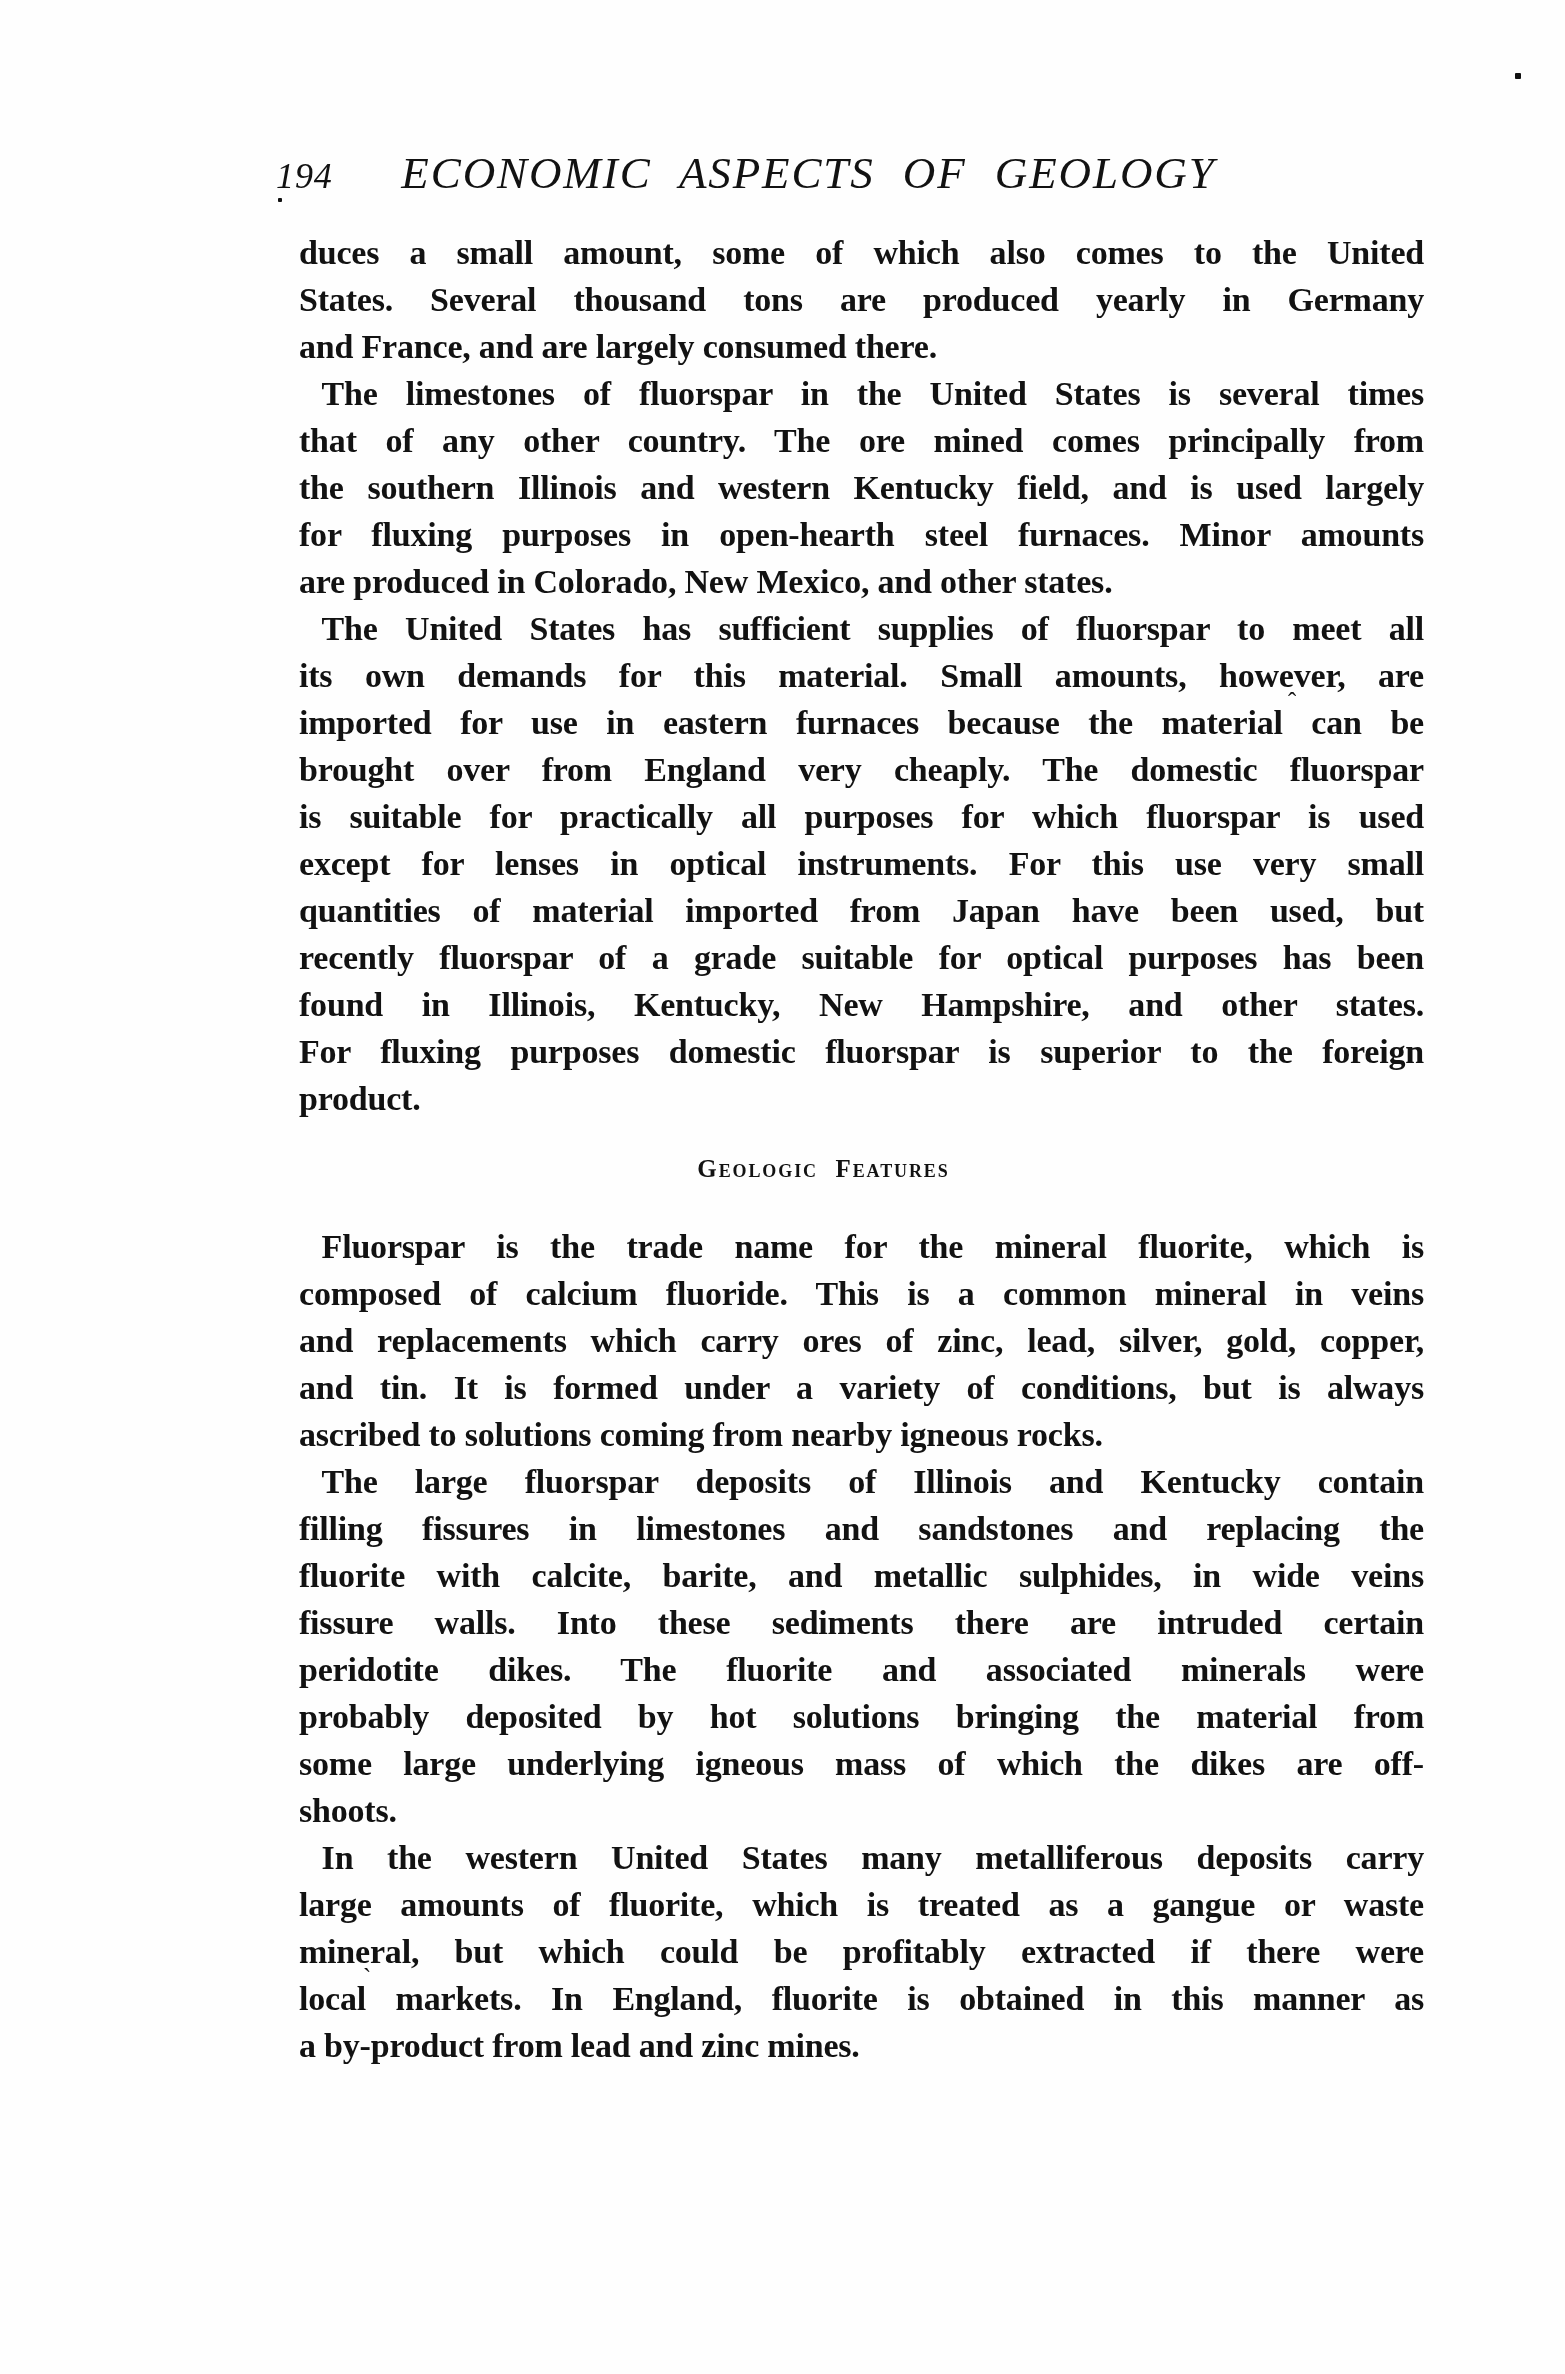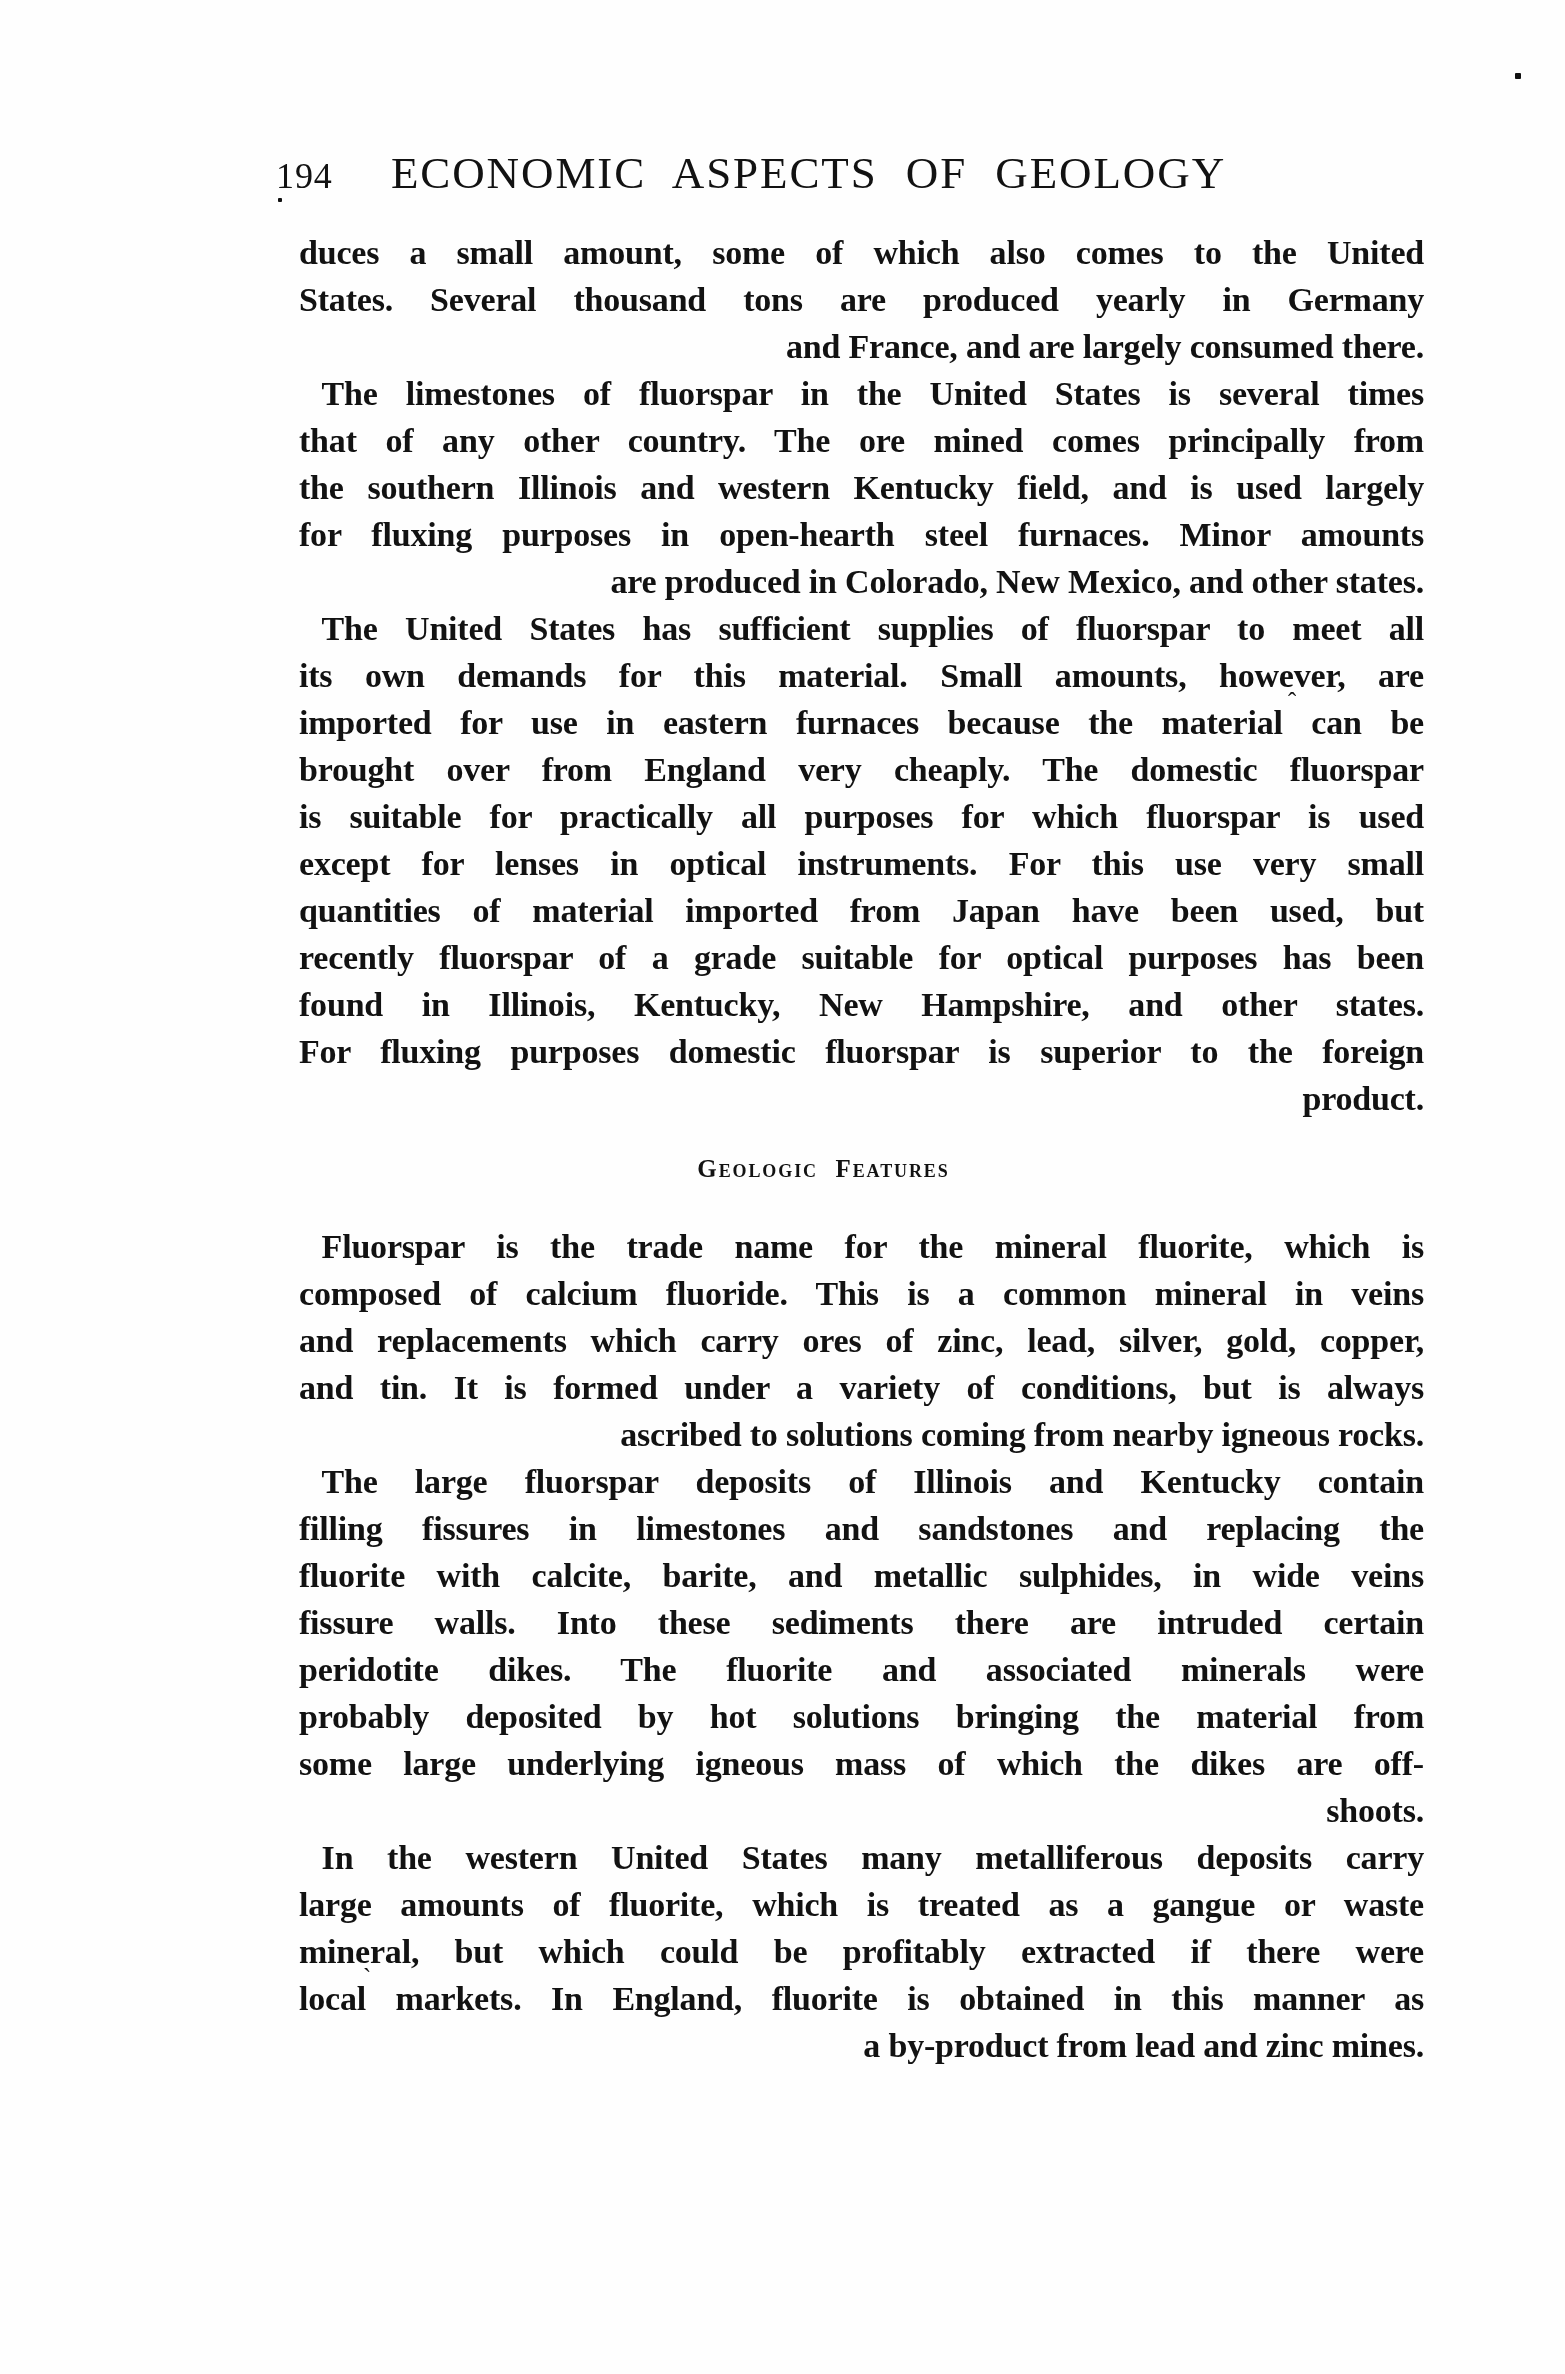--- a/index.html
+++ b/index.html
@@ -21,20 +21,21 @@
   }
   
   .page-header {
     position: absolute;
     left: 276px;
     top: 147px;
     width: 1149px;
     display: grid;
     grid-template-columns: 122px 1fr 122px;
     align-items: baseline;
+    font-style: italic;
   }
   .page-number {
     font-size: 36px;
     letter-spacing: 0.9px;
   }
   .header-title {
     text-align: center;
     position: relative;
     left: -42px;
     font-size: 45px;
@@ -55,21 +56,21 @@
   .line {
     line-height: 47px;
     text-align: justify;
     text-align-last: justify;
     white-space: normal;
   }
   .line.indent {
     text-indent: 22.6px;
   }
   .line.last {
-    text-align: right;
+    text-align: left;
     text-align-last: auto;
   }
   .section-heading {
     line-height: 47px;
     margin: 22.6px 0 31px 0;
     text-align: center;
     font-variant: small-caps;
     font-size: 25px;
     letter-spacing: 1.9px;
     word-spacing: 9.4px;

